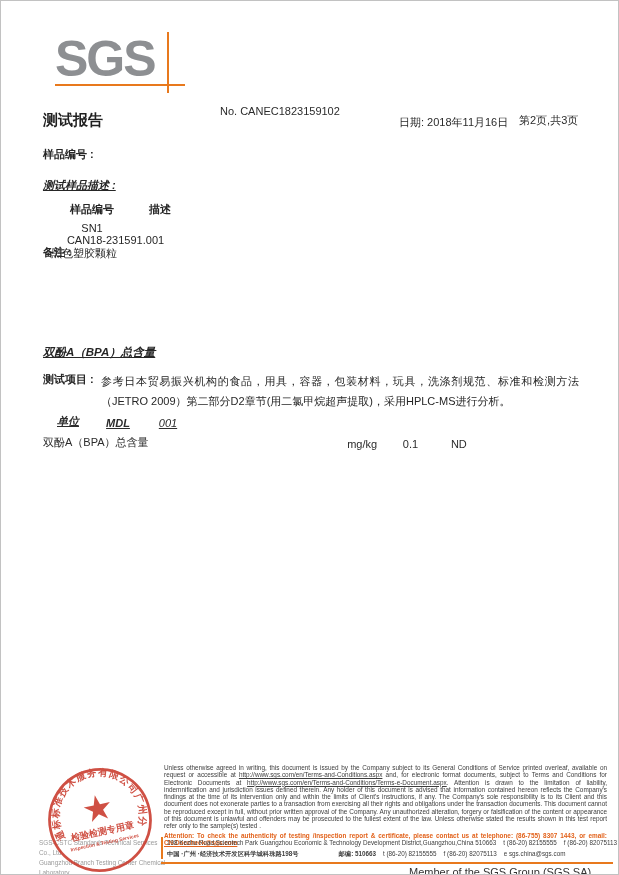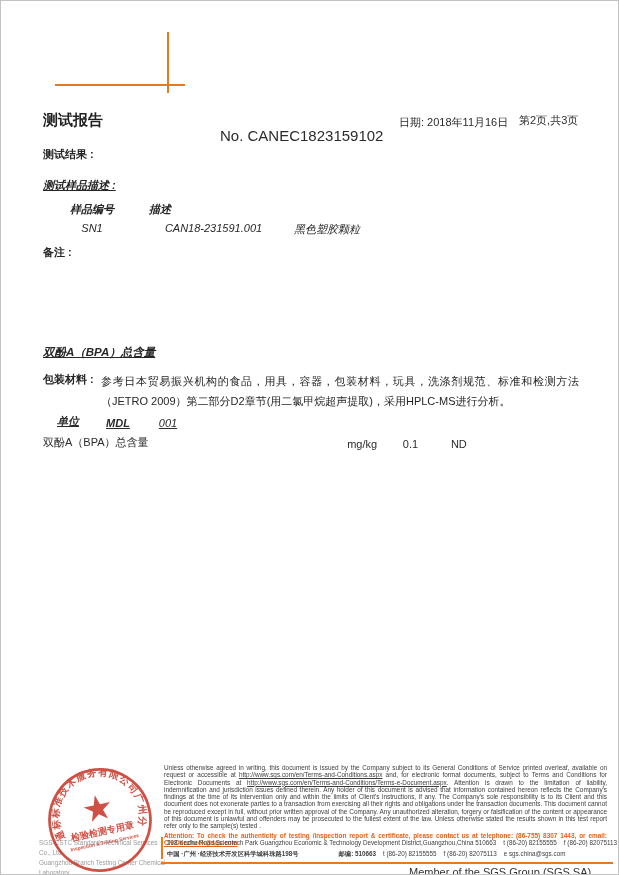--- a/index.html
+++ b/index.html
@@ -17,38 +17,38 @@
   
   .logo-text{
     left:54px;top:34px;
     font-size:50px;line-height:48px;font-weight:bold;
     letter-spacing:-2px;color:#8d8f92;
   }
   .logo-hline{left:54px;top:83px;width:130px;height:2px;background:#e8791d;}
   .logo-vline{left:166px;top:31px;width:2px;height:61px;background:#e8791d;}
 
   .doc-title{left:42px;top:110px;font-size:15px;font-weight:bold;color:#1f1f1f;}
-  .report-no{left:219px;top:126px;font-size:15px;text-align:center;}
+  .report-no{left:219px;top:104px;font-size:11px;text-align:center;}
   .date-label{left:377px;top:114px;font-size:11px;margin-left:21px;}
   .page-label{left:518px;top:112px;font-size:11px;}
 
   
   .body-text{font-size:11px;color:#262626;}
   .bold{font-weight:bold;}
   .uline{text-decoration:underline;font-style:italic;}
 
   .results-label{left:42px;top:146px;}
   .sample-heading{left:42px;top:177px;}
 
-  .sample-table{left:42px;top:201px;width:360px;font-style:italic;}
+  .sample-table{left:42px;top:201px;width:360px;}
   .sample-table .tr{display:flex;}
   .sample-table .c1{width:98px;text-align:center;}
   .sample-table .c2{width:145px;text-align:center;}
   .sample-table .c3{flex:1;text-align:left;padding-left:8px;}
-  .sample-table .tr + .tr{margin-top:5px;}
+  .sample-table .tr + .tr{margin-top:5px;flex-direction:column;}
 
   .remarks-heading{left:42px;top:244px;}
   .remarks-list{left:100px;top:261px;}
   .remarks-list .note{height:20px;font-size:11px;color:#262626;}
 
   .bpa-heading{left:42px;top:344px;font-size:11.5px;}
   .method-label{left:42px;top:371px;}
   .method-text{left:100px;top:370px;width:478px;line-height:20px;text-align:justify;}
 
   .res-table{left:42px;top:413px;width:440px;font-size:11px;}
@@ -92,48 +92,49 @@
     left:44px;top:764px;width:110px;height:110px;
     transform:rotate(-12deg);
     opacity:0.88;
   }
 </style>
 </head>
 <body>
 
 <div class="page">
 
+  <div class="abs logo-text">SGS</div>
   <div class="abs logo-hline"></div>
   <div class="abs logo-vline"></div>
 
   <div class="abs doc-title">测试报告</div>
   <div class="abs report-no">No. CANEC1823159102</div>
   <div class="abs date-label">日期: 2018年11月16日</div>
   <div class="abs page-label">第2页,共3页</div>
 
-  <div class="abs body-text bold results-label">测试结果 :</div>
+  <div class="abs body-text bold results-label">样品编号 :</div>
 
   <div class="abs body-text bold uline sample-heading">测试样品描述 :</div>
 
   <div class="abs body-text sample-table">
     <div class="tr bold">
       <div class="c1">样品编号</div>
       <div class="c3">描述</div>
     </div>
     <div class="tr">
       <div class="c1">SN1</div>
       <div class="c2">CAN18-231591.001</div>
       <div class="c3">黑色塑胶颗粒</div>
     </div>
   </div>
 
   <div class="abs body-text bold remarks-heading">备注 :</div>
 
   <div class="abs body-text bold uline bpa-heading">双酚A（BPA）总含量</div>
-  <div class="abs body-text bold method-label">包装材料 :</div>
+  <div class="abs body-text bold method-label">测试项目 :</div>
   <div class="abs body-text method-text">参考日本贸易振兴机构的食品，用具，容器，包装材料，玩具，洗涤剂规范、标准和检测方法（JETRO 2009）第二部分D2章节(用二氯甲烷超声提取)，采用HPLC-MS进行分析。</div>
 
   <div class="abs res-table">
     <div class="tr hdr">
       <div class="cell bold uline">单位</div>
       <div class="cell bold uline">MDL</div>
       <div class="cell italic uline">001</div>
     </div>
     <div class="tr data">
       <div class="item">双酚A（BPA）总含量</div>

